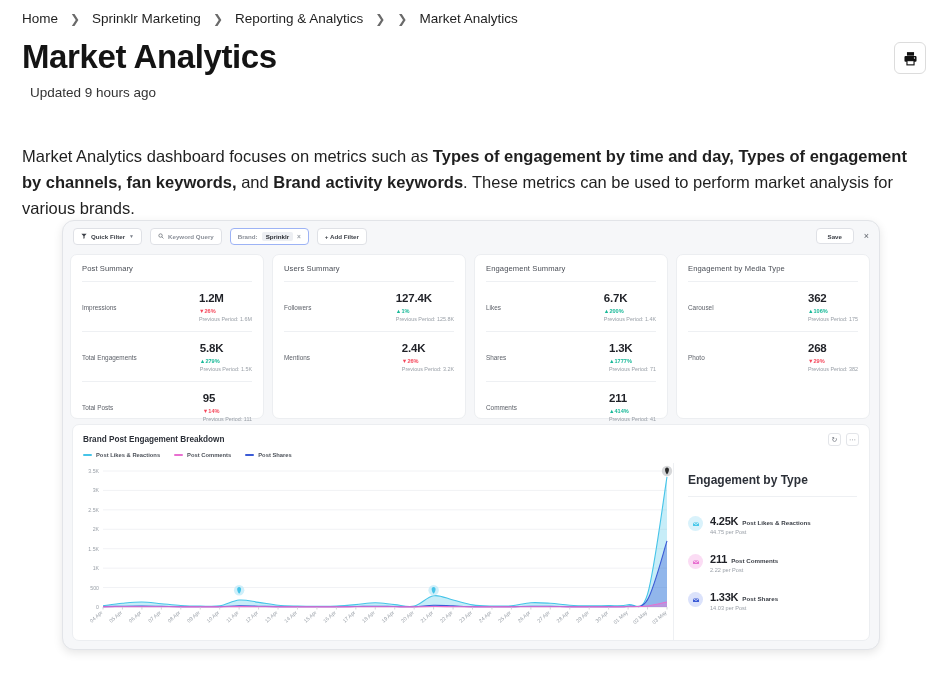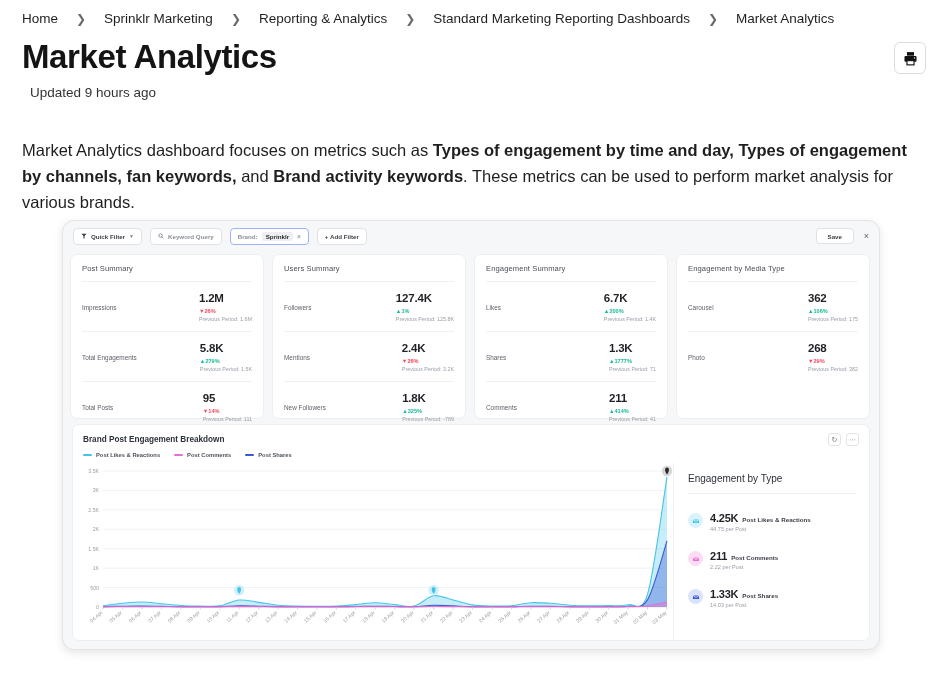--- a/index.html
+++ b/index.html
@@ -10,21 +10,21 @@
     font-family: "Liberation Sans", sans-serif;
     color: #1a1a1a;
     overflow: hidden;
   }
   .page { position: relative; width: 942px; height: 678px; }
 
   
   .breadcrumb {
     position: absolute; left: 22px; top: 11px;
     font-size: 13.5px; color: #2b2b2b;
-    display: flex; align-items: center; gap: 18px; white-space: nowrap;
+    display: flex; align-items: center; gap: 12px; white-space: nowrap;
   }
   .breadcrumb .crumb { color: #1f1f1f; }
   .breadcrumb .sep { color: #6a6a6a; font-size: 12px; }
 
   
   .page-title {
     position: absolute; left: 22px; top: 38px;
     font-size: 33px; font-weight: 700; letter-spacing: -0.4px;
     color: #141414; margin: 0;
   }
@@ -33,21 +33,21 @@
     font-size: 13.5px; color: #333;
   }
   .print-btn {
     position: absolute; right: 16px; top: 42px;
     width: 32px; height: 32px; border: 1px solid #dcdcdc; border-radius: 6px;
     background: #fff; display: flex; align-items: center; justify-content: center;
   }
 
   
   .intro {
-    position: absolute; left: 22px; top: 120px; width: 890px;
+    position: absolute; left: 22px; top: 126px; width: 890px;
     font-size: 16.5px; line-height: 26px; color: #1f1f1f;
   }
   .intro b { font-weight: 700; }
 
   
   .dash {
     position: absolute; left: 62px; top: 220px;
     width: 818px; height: 430px;
     background: #f6f7f9;
     border: 1px solid #e2e4e8;
@@ -120,42 +120,41 @@
     background: #fff; display: flex; align-items: center; justify-content: center;
     font-size: 7px; color: #6b7079; line-height: 1;
   }
   .legend { display: flex; gap: 14px; padding: 6px 0 0 10px; }
   .legend-item { display: flex; align-items: center; gap: 4px; font-size: 5.8px; color: #4d525a; font-weight: 600;}
   .legend-dash { width: 9px; height: 2px; border-radius: 1px; display:inline-block; }
 
   .chart-body { position: absolute; left: 0; right: 0; top: 38px; bottom: 0; display: flex; }
   .plot-wrap { position: relative; width: 600px; }
   .side-panel { position: relative; flex: 1; border-left: 1px solid #eef0f3; padding: 10px 12px 0 14px; }
-  .side-title { font-size: 10px; color: #2c3038; font-weight: 400; }
+  .side-title { font-size: 12px; color: #2c3038; font-weight: 700; }
   .side-rule { height: 1px; background: #eef0f3; margin-top: 9px; }
   .eng-item { display: flex; align-items: flex-start; gap: 7px; margin-top: 18px; }
   .eng-icon { width: 15px; height: 15px; border-radius: 50%; display:flex; align-items:center; justify-content:center; flex:none; margin-top:1px;}
   .eng-val-line { display: flex; align-items: baseline; gap: 4px; }
   .eng-val { font-size: 11px; font-weight: 700; color: #1f2127; letter-spacing:-.2px;}
   .eng-name { font-size: 6.2px; font-weight: 700; color: #3a3e46; }
   .eng-sub { font-size: 5.6px; color: #9aa0a8; margin-top: 2px; }
 </style>
 </head>
 <body>
 
 <div class="page">
 
   <nav class="breadcrumb">
     <span class="crumb">Home</span>
     <span class="sep">❯</span>
     <span class="crumb">Sprinklr Marketing</span>
     <span class="sep">❯</span>
     <span class="crumb">Reporting &amp; Analytics</span>
     <span class="sep">❯</span>
-    <span class="crumb">Standard Marketing Reporting Dashboards</span>
     <span class="sep">❯</span>
     <span class="crumb">Market Analytics</span>
   </nav>
 
   <h1 class="page-title">Market Analytics</h1>
   <div class="updated">Updated 9 hours ago</div>
 
   <button class="print-btn">
     <svg width="17" height="17" viewBox="0 0 24 24">
       <rect x="7" y="3" width="10" height="5" fill="#111"></rect>
@@ -255,30 +254,20 @@
           </span>
         </div>
         <div class="kpi-item">
           <span class="kpi-label">Mentions</span>
           <span class="kpi-right">
             <span class="kpi-valline">
               <span class="kpi-value">2.4K</span>
               <span class="kpi-delta down">▼26%</span>
             </span>
             <span class="kpi-prev" style="display:block">Previous Period: 3.2K</span>
-          </span>
-        </div>
-        <div class="kpi-item">
-          <span class="kpi-label">New Followers</span>
-          <span class="kpi-right">
-            <span class="kpi-valline">
-              <span class="kpi-value">1.8K</span>
-              <span class="kpi-delta up">▲325%</span>
-            </span>
-            <span class="kpi-prev" style="display:block">Previous Period: -789</span>
           </span>
         </div>
       </div>
 
       <div class="kpi-card">
         <div class="kpi-title">Engagement Summary</div>
         <div class="kpi-rule"></div>
         <div class="kpi-item">
           <span class="kpi-label">Likes</span>
           <span class="kpi-right">

